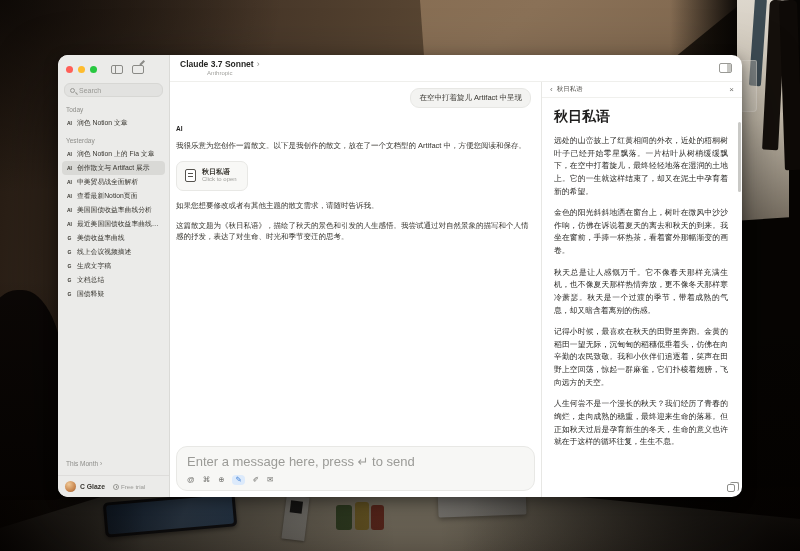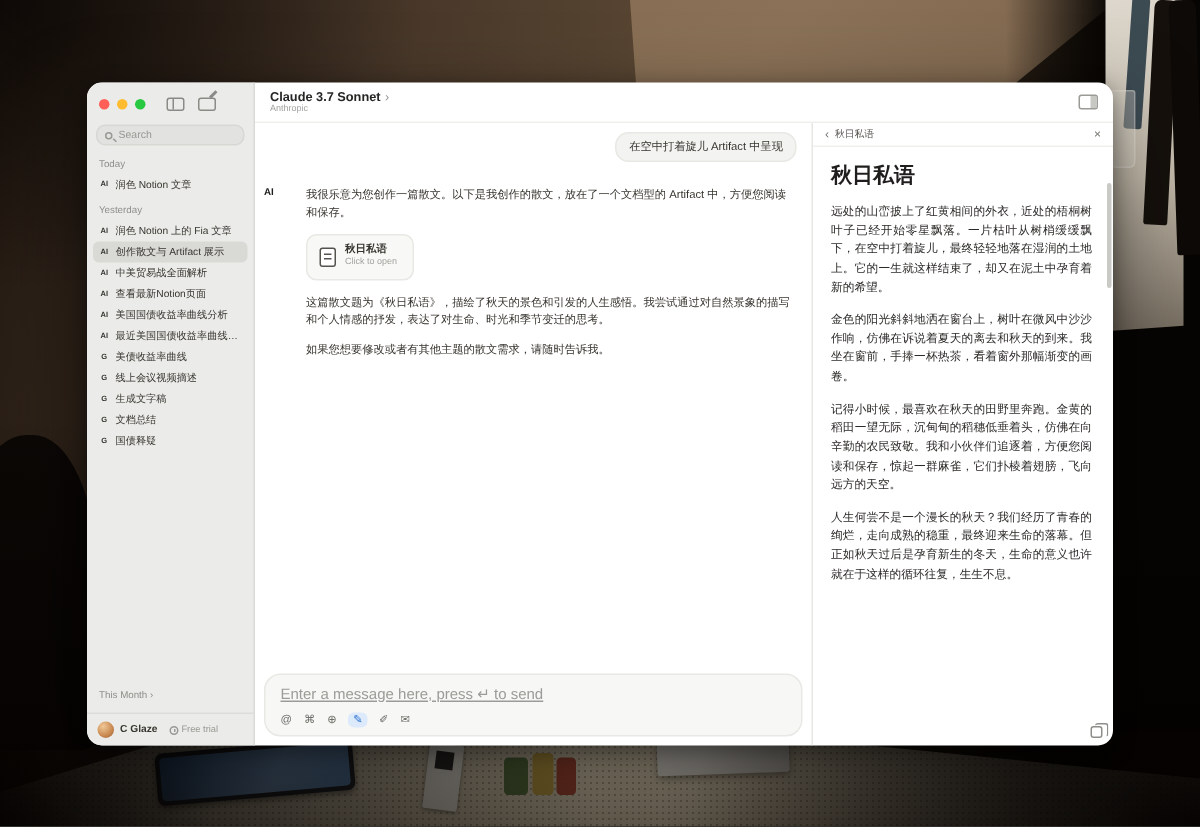--- a/index.html
+++ b/index.html
@@ -79,53 +79,53 @@
     background:radial-gradient(circle at 35% 30%,#f0c896,#c98850 60%,#9a5e33);}
   .sb-user-name{font-size:6.8px;font-weight:bold;color:#37352f;}
   .sb-plan{font-size:6.2px;color:#989894;margin-left:4px;display:flex;align-items:center;gap:2px;}
   .clock{width:6px;height:6px;border:1px solid #989894;border-radius:50%;display:inline-block;position:relative;}
   .clock:before{content:"";position:absolute;left:2px;top:1px;width:1px;height:2px;background:#989894;}
 
   
   .main{flex:1;display:flex;flex-direction:column;min-width:0;}
   .app-header{height:27px;border-bottom:1px solid #efefec;display:flex;align-items:center;
     padding:0 10px;flex:0 0 auto;}
-  .model-wrap{display:flex;flex-direction:column;justify-content:center;line-height:1.1;}
+  .model-wrap{display:flex;flex-direction:column;justify-content:center;line-height:1.1;text-align:center;}
   .model-name{font-size:8.5px;font-weight:bold;color:#262624;}
   .model-name .chev{color:#8e8e8a;font-weight:normal;margin-left:3px;}
   .provider{font-size:6px;color:#a2a29e;margin-top:1px;}
   .header-spacer{flex:1;}
   .panel-toggle{width:13px;height:10px;border:1px solid #9a9a96;border-radius:2px;position:relative;cursor:pointer;}
   .panel-toggle:before{content:"";position:absolute;right:0;top:0;bottom:0;width:4px;background:#c7c7c3;}
 
   .body-row{flex:1;display:flex;min-height:0;}
 
   
   .chat-col{width:371px;flex:0 0 371px;position:relative;display:flex;flex-direction:column;min-width:0;}
   .chat-scroll{flex:1;overflow:hidden;padding:6px 10px 0 6px;}
   .user-row{display:flex;justify-content:flex-end;}
   .user-bubble{max-width:230px;background:#f3f3f1;border:1px solid #e7e7e4;border-radius:9px;
     padding:4px 8px;font-size:7.5px;color:#37352f;}
-  .asst-row{display:flex;gap:14px;margin-top:16px;}
+  .asst-row{display:flex;gap:2px;margin-top:16px;flex-direction:column;}
   .asst-avatar{font-size:6.5px;font-weight:bold;color:#1f1e1d;flex:0 0 14px;padding-top:1px;}
   .asst-content{flex:1;min-width:0;}
   .asst-text{font-size:7.5px;line-height:1.55;color:#37352f;}
   .artifact-card{display:inline-flex;align-items:center;gap:6px;margin:9px 0;background:#f8f8f6;
     border:1px solid #e8e8e5;border-radius:7px;padding:6px 10px 6px 8px;cursor:pointer;}
   .doc-icon{width:11px;height:13px;border:1px solid #55534e;border-radius:2px;position:relative;background:#fff;}
   .doc-icon:before{content:"";position:absolute;left:2px;top:3px;right:2px;height:1px;background:#55534e;box-shadow:0 3px 0 #55534e;}
   .card-meta{display:flex;flex-direction:column;line-height:1.25;}
   .card-title{font-size:7px;font-weight:bold;color:#37352f;}
   .card-sub{font-size:6px;color:#a2a29e;}
   .asst-text+.asst-text{margin-top:8px;}
 
   
   .composer{margin:6px;margin-top:0;background:#f7f7f5;border:1px solid #e8e8e5;border-radius:11px;
     padding:7px 10px 5px 10px;flex:0 0 auto;}
-  .composer-placeholder{font-size:10px;color:#9b9b97;text-decoration:underline;}
+  .composer-placeholder{font-size:13px;color:#9b9b97;}
   .composer-icons{display:flex;align-items:center;gap:8px;margin-top:6px;}
   .cmp-icon{font-size:7.5px;color:#6f6f6b;line-height:1;cursor:pointer;}
   .cmp-icon.active{background:#dceafb;color:#2f74d0;border-radius:4px;padding:1.5px 3px;}
 
   
   .artifact-panel{flex:1;border-left:1px solid #e7e7e4;display:flex;flex-direction:column;min-width:0;position:relative;}
   .panel-header{height:16px;border-bottom:1px solid #f0f0ed;display:flex;align-items:center;
     padding:0 8px;flex:0 0 auto;gap:4px;}
   .crumb-back{font-size:8px;color:#6f6f6b;cursor:pointer;}
   .crumb{font-size:6.5px;color:#55534e;}
@@ -264,22 +264,22 @@
               <div class="asst-avatar">AI</div>
               <div class="asst-content">
                 <div class="asst-text">我很乐意为您创作一篇散文。以下是我创作的散文，放在了一个文档型的 Artifact 中，方便您阅读和保存。</div>
                 <div class="artifact-card">
                   <span class="doc-icon"></span>
                   <span class="card-meta">
                     <span class="card-title">秋日私语</span>
                     <span class="card-sub">Click to open</span>
                   </span>
                 </div>
+                <div class="asst-text">如果您想要修改或者有其他主题的散文需求，请随时告诉我。</div>
                 <div class="asst-text">这篇散文题为《秋日私语》，描绘了秋天的景色和引发的人生感悟。我尝试通过对自然景象的描写和个人情感的抒发，表达了对生命、时光和季节变迁的思考。</div>
-                <div class="asst-text">如果您想要修改或者有其他主题的散文需求，请随时告诉我。</div>
               </div>
             </div>
           </div>
           <div class="composer">
             <div class="composer-placeholder">Enter a message here, press ↵ to send</div>
             <div class="composer-icons">
                 <span class="cmp-icon">@</span>
                 <span class="cmp-icon">⌘</span>
                 <span class="cmp-icon">⊕</span>
                 <span class="cmp-icon active">✎</span>
@@ -293,21 +293,22 @@
           <div class="panel-header">
             <span class="crumb-back">‹</span>
             <span class="crumb">秋日私语</span>
             <span class="panel-close">×</span>
           </div>
           <div class="panel-content">
             <div class="art-title">秋日私语</div>
             <div>
                 <p class="art-para">远处的山峦披上了红黄相间的外衣，近处的梧桐树叶子已经开始零星飘落。一片枯叶从树梢缓缓飘下，在空中打着旋儿，最终轻轻地落在湿润的土地上。它的一生就这样结束了，却又在泥土中孕育着新的希望。</p>
                 <p class="art-para">金色的阳光斜斜地洒在窗台上，树叶在微风中沙沙作响，仿佛在诉说着夏天的离去和秋天的到来。我坐在窗前，手捧一杯热茶，看着窗外那幅渐变的画卷。</p>
-                <p class="art-para">记得小时候，最喜欢在秋天的田野里奔跑。金黄的稻田一望无际，沉甸甸的稻穗低垂着头，仿佛在向辛勤的农民致敬。我和小伙伴们追逐着，方便您阅读和保存，惊起一群麻雀，它们扑棱着翅膀，飞向远方的天空。</p>
+                <p class="art-para">秋天总是让人感慨万千。它不像春天那样充满生机，也不像夏天那样热情奔放，更不像冬天那样寒冷萧瑟。秋天是一个过渡的季节，带着成熟的气息，却又暗含着离别的伤感。</p>
+                <p class="art-para">记得小时候，最喜欢在秋天的田野里奔跑。金黄的稻田一望无际，沉甸甸的稻穗低垂着头，仿佛在向辛勤的农民致敬。我和小伙伴们追逐着，笑声在田野上空回荡，惊起一群麻雀，它们扑棱着翅膀，飞向远方的天空。</p>
                 <p class="art-para">人生何尝不是一个漫长的秋天？我们经历了青春的绚烂，走向成熟的稳重，最终迎来生命的落幕。但正如秋天过后是孕育新生的冬天，生命的意义也许就在于这样的循环往复，生生不息。</p>
               </div>
           </div>
           <div class="panel-scrollthumb"></div>
           <div class="copy-btn"></div>
         </div>
       </div>
     </div>
   </div>
 </div>

